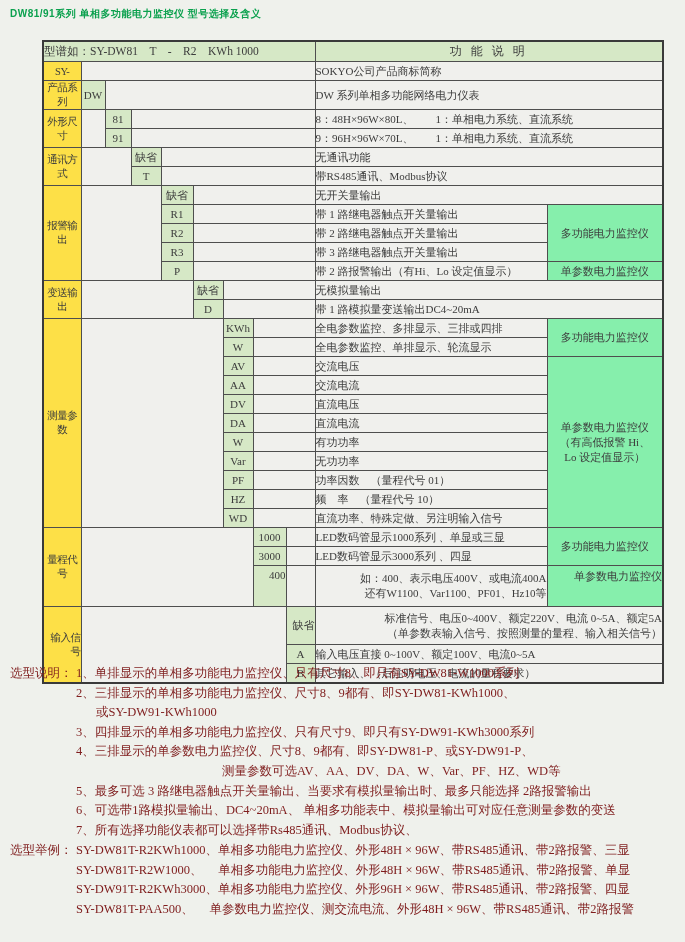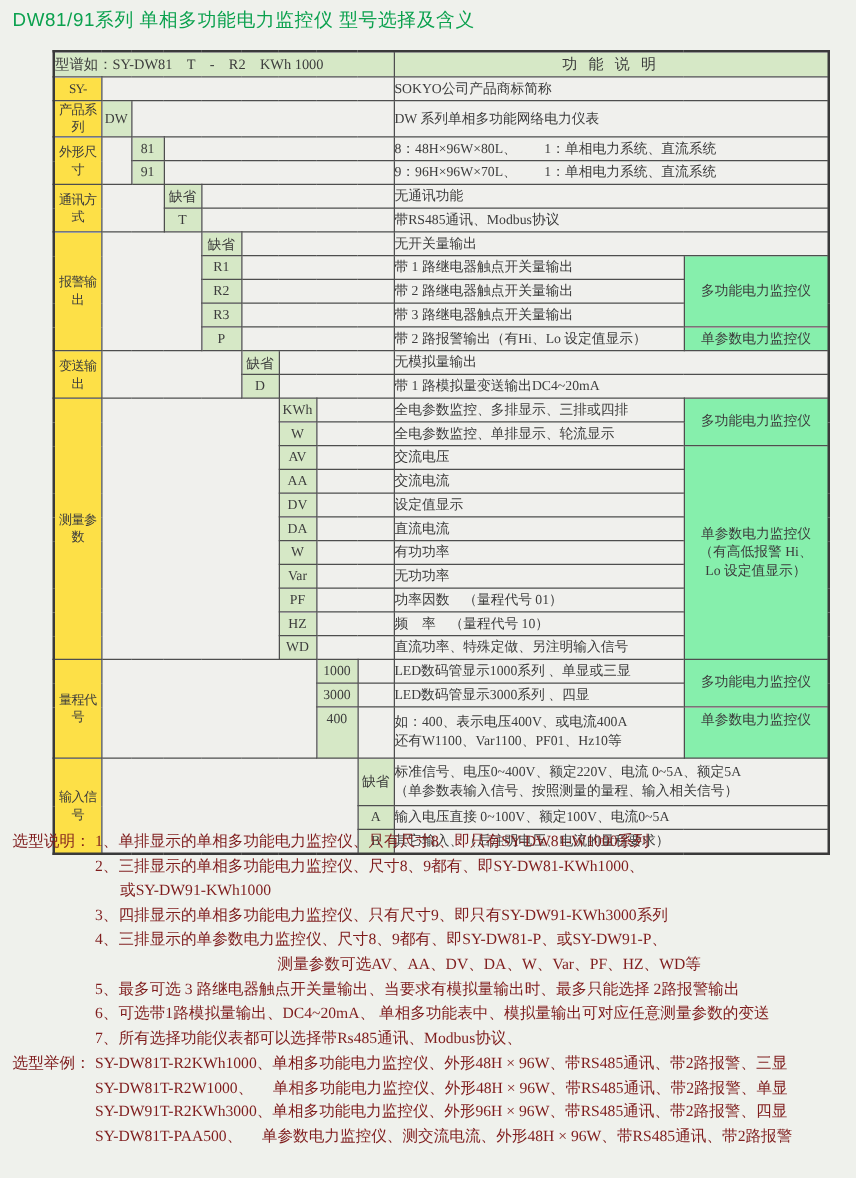--- a/index.html
+++ b/index.html
@@ -5,34 +5,34 @@
   html,body{margin:0;padding:0;}
   body{
     width:685px;height:942px;position:relative;
     background:#eff1ec;
     font-family:"Liberation Serif","DejaVu Serif",serif;
     color:#3c3c3c;
   }
   #title{
     position:absolute;left:10px;top:7px;
     font-family:"Liberation Sans","DejaVu Sans",sans-serif;
-    font-weight:normal;font-size:15px;color:#0ba14e;letter-spacing:0.5px;
+    font-weight:bold;font-size:10px;color:#0ba14e;letter-spacing:0.5px;
   }
   table.t{
     position:absolute;left:42px;top:40px;
     border-collapse:collapse;table-layout:fixed;
     border:2px solid #3a3a3a;
     font-size:11px;color:#3c3c3c;
   }
   table.t td{
     border:1px solid #4e4e4e;
     height:18px;padding:0;overflow:hidden;
     vertical-align:middle;
   }
-  tr.dbl td{height:37px;}
+  tr.dbl td{height:37px;text-align:right;}
   td.g{background:#d6e8c6;text-align:center;}
   td.lab{background:#fde047;text-align:center;font-size:10.5px;letter-spacing:-0.5px;}
   td.e{background:#f0f0ed;}
   td.d{background:#f0f0ed;text-align:left;padding-left:5px;white-space:pre-line;line-height:15px;}
   td.cat{background:#86efac;text-align:center;white-space:pre-line;line-height:15px;}
   tr.hdr td{background:#d6e8c6;height:19px;}
   td.h-left{text-align:left;padding-left:16px;font-size:11.5px;margin-left:46px;}
   td.h-right{text-align:center;font-size:12px;letter-spacing:3px;}
   #notes,#examples{
     position:absolute;left:10px;width:672px;
@@ -177,21 +177,21 @@
 Lo 设定值显示）</td>
   </tr>
   <tr>
     <td class="g">AA</td>
     <td class="e" colspan="2"></td>
     <td class="d">交流电流</td>
   </tr>
   <tr>
     <td class="g">DV</td>
     <td class="e" colspan="2"></td>
-    <td class="d">设定值显示</td>
+    <td class="d">直流电压</td>
   </tr>
   <tr>
     <td class="g">DA</td>
     <td class="e" colspan="2"></td>
     <td class="d">直流电流</td>
   </tr>
   <tr>
     <td class="g">W</td>
     <td class="e" colspan="2"></td>
     <td class="d">有功功率</td>

